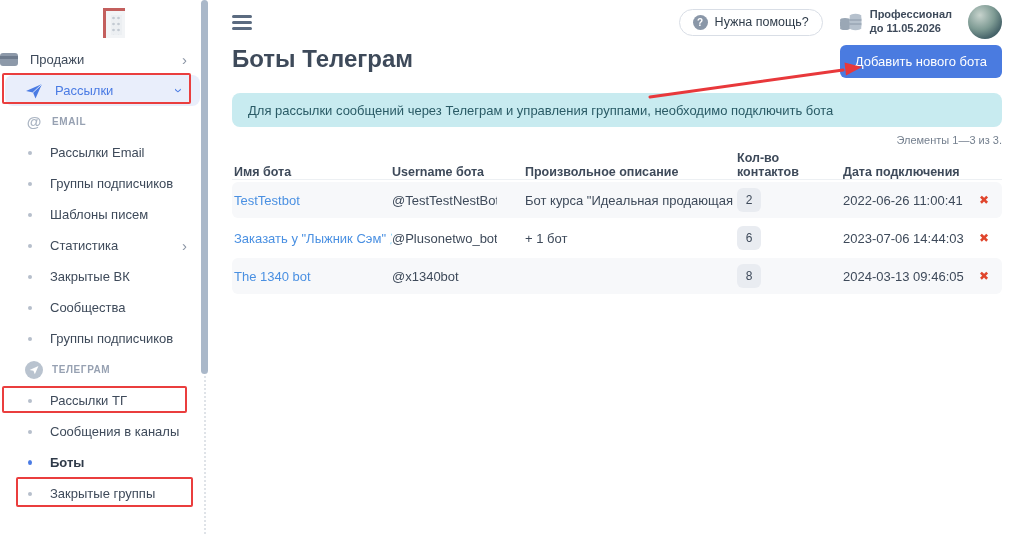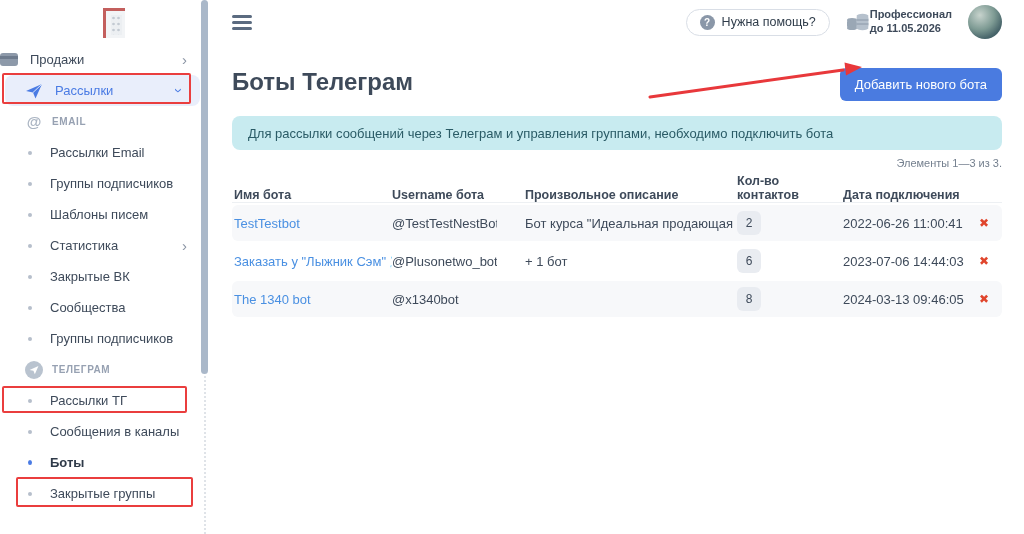--- a/index.html
+++ b/index.html
@@ -48,26 +48,26 @@
   .main { flex:1; position:relative; }
   .topbar { height:44px; display:flex; align-items:center; padding:0 22px 0 27px; }
   .burger { width:20px; cursor:pointer; }
   .burger span { display:block; width:20px; height:3px; background:#5b6b80; border-radius:2px; margin:3px 0; }
   .topbar-right { margin-left:auto; display:flex; align-items:center; gap:16px; }
   .help-btn { display:flex; align-items:center; gap:7px; border:1px solid #d9dee6; border-radius:16px;
     padding:5px 13px; background:#fff; font-size:12.5px; color:#2f3c4a; cursor:pointer;
     font-family:inherit; }
   .help-q { width:15px; height:15px; border-radius:50%; background:#8a97a8; color:#fff; font-size:10px;
     font-weight:bold; display:flex; align-items:center; justify-content:center; }
-  .plan { display:flex; align-items:center; }
+  .plan { display:flex; align-items:center; gap:7px; }
   .plan-text { font-size:11px; font-weight:bold; color:#3e4a5a; line-height:1.25; }
   .avatar { width:34px; height:34px; border-radius:50%;
     background:radial-gradient(circle at 35% 30%, #c7d3cd, #7d9a93 45%, #49666b 72%, #33505a); }
 
-  .page-head { display:flex; align-items:flex-start; justify-content:space-between; margin:24px 22px 0 27px; }
+  .page-head { display:flex; align-items:flex-start; justify-content:space-between; margin:1px 22px 0 27px; }
   .page-title { font-size:24px; font-weight:bold; color:#3e4a5a; }
   .add-btn { background:#4a7be0; color:#fff; border:none; border-radius:6px; padding:9px 15px;
     font-size:13px; cursor:pointer; font-family:inherit; }
 
   .banner { margin:15px 22px 0 27px; background:#c8ebf0; border-radius:8px; height:34px;
     display:flex; align-items:center; padding:16px 16px; font-size:13px; color:#2a5b66; }
 
   .count-line { text-align:right; margin:7px 22px 0 27px; font-size:11px; color:#75808f; }
 
   .table { margin:4px 22px 0 27px; }

